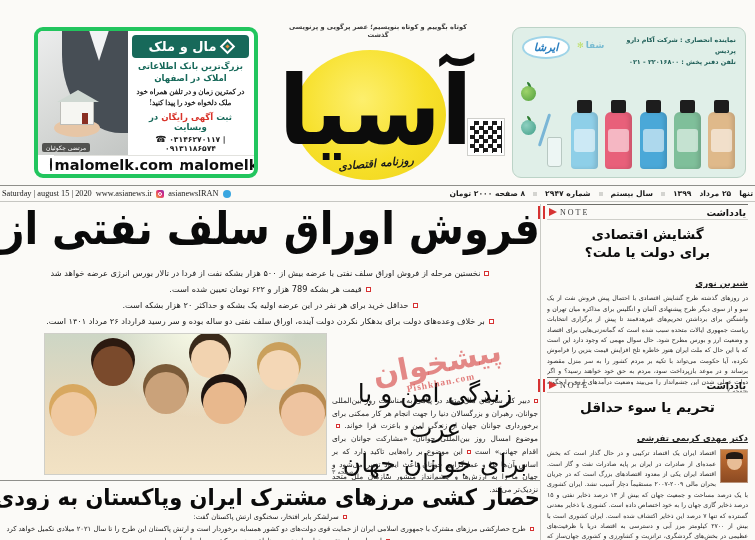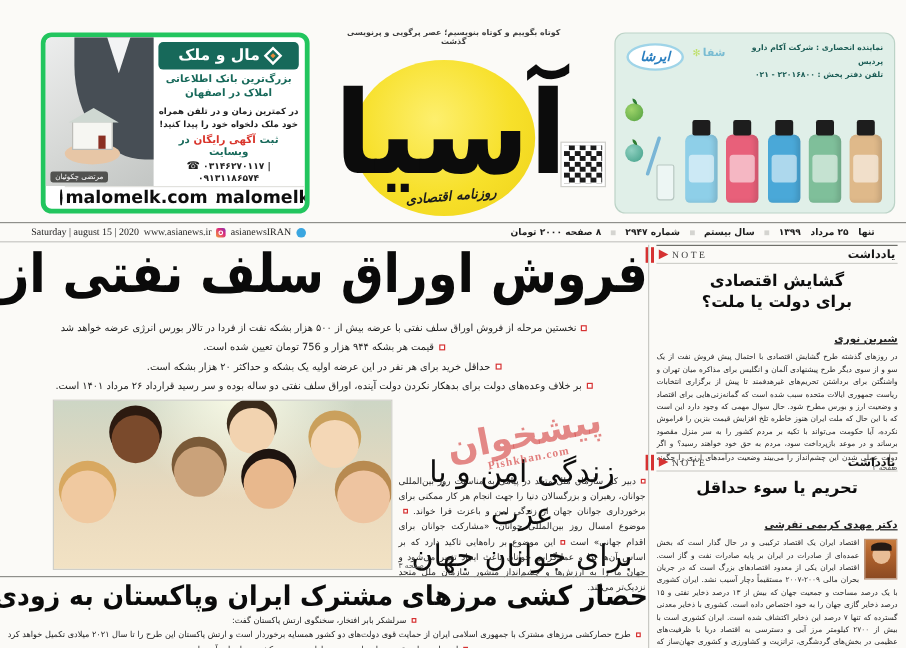--- a/index.html
+++ b/index.html
@@ -19,21 +19,21 @@
   .house{position:absolute;left:22px;bottom:30px;width:34px;height:24px;background:#f6f6f2;border:1px solid #bdbdb8;}
   .house::before{content:'';position:absolute;left:-4px;top:-12px;border-left:21px solid transparent;border-right:21px solid transparent;border-bottom:12px solid #cfd8d2;}
   .house::after{content:'';position:absolute;right:5px;bottom:0;width:6px;height:11px;background:#8a2f23;}
   .photo-cap{position:absolute;left:4px;bottom:3px;background:rgba(60,60,58,.85);color:#fff;
              font-size:6px;padding:1px 4px;border-radius:2px;direction:rtl;}
   .adL-txt{flex:1;direction:rtl;text-align:center;padding:4px 5px 2px 4px;display:flex;flex-direction:column;gap:2px;}
   .brandbar{background:#17695a;color:#fff;border-radius:4px;height:23px;display:flex;align-items:center;justify-content:center;gap:5px;font-weight:bold;font-size:13px;}
   .houseicon{width:11px;height:11px;border:2px solid #fff;transform:rotate(45deg);background:#17695a;position:relative;}
   .houseicon::after{content:'';position:absolute;inset:2px;background:#e98b3a;}
   .adL-h{color:#17695a;font-weight:bold;font-size:8.6px;line-height:1.45;}
-  .adL-b{color:#222;font-size:7.2px;line-height:1.6;font-weight:bold;}
+  .adL-b{color:#222;font-size:7.2px;line-height:1.6;font-weight:bold;font-family:Liberation Serif, serif;}
   .adL-cta{font-size:8.6px;font-weight:bold;color:#17695a;}
   .adL-cta .hl{color:#d9342b;}
   .adL-tel{font-size:7.6px;font-weight:bold;color:#222;direction:ltr;}
   .telicon{color:#222;font-size:9px;}
   .adL-bottom{height:26px;border-top:1px solid #e2e2de;display:flex;align-items:center;justify-content:center;gap:3px;font-weight:bold;font-size:14.5px;color:#0e0e0e;direction:ltr;margin-left:16px;}
   .globe{display:inline-flex;width:13px;height:13px;border:1.6px solid #111;border-radius:50%;position:relative;}
   .globe::before{content:'';position:absolute;left:50%;top:-1px;bottom:-1px;width:0;border-left:1.4px solid #111;transform:translateX(-50%);}
   .globe::after{content:'';position:absolute;top:50%;left:-1px;right:-1px;height:0;border-top:1.4px solid #111;transform:translateY(-50%);}
   .insta{display:inline-block;width:13px;height:13px;border-radius:4px;background:linear-gradient(45deg,#f3a33a,#dd2a7b 60%,#8134af);position:relative;}
   .insta::after{content:'';position:absolute;inset:3px;border:1.6px solid #fff;border-radius:50%;}
@@ -62,21 +62,21 @@
   .apple.a2{left:8px;top:92px;background:radial-gradient(circle at 35% 35%,#8fd0c0,#3f9e87);}
   .glass{position:absolute;left:34px;bottom:10px;width:15px;height:30px;background:rgba(240,248,246,.8);border:1px solid #b8c8c2;border-radius:2px 2px 3px 3px;}
   .brush{position:absolute;left:30px;bottom:30px;width:3px;height:34px;background:#7ab6d6;transform:rotate(18deg);border-radius:2px;}
   .bottles{position:absolute;left:58px;right:10px;bottom:8px;height:72px;display:flex;align-items:flex-end;justify-content:space-between;direction:ltr;}
   .bottle{position:relative;width:27px;height:57px;border-radius:6px 6px 4px 4px;box-shadow:inset -3px 0 4px rgba(0,0,0,.12);}
   .bottle::before{content:'';position:absolute;top:-12px;left:6px;width:15px;height:13px;background:#1d1d1d;border-radius:2px;}
   .bottle::after{content:'';position:absolute;top:17px;left:3px;right:3px;height:23px;background:rgba(255,255,255,.55);border-radius:3px;}
 
   
   .datebar{left:0;top:185px;width:755px;height:17px;border-top:1px solid #8f8f8b;border-bottom:1px solid #c6c6c2;
-           display:flex;align-items:center;justify-content:space-between;padding:0 26px;background:#fbfaf7;}
+           display:flex;align-items:center;justify-content:space-between;padding:0 2px;background:#fbfaf7;}
   .db-en{display:flex;align-items:center;gap:4px;font-family:"Liberation Serif",serif;font-size:8.3px;color:#222;direction:ltr;}
   .db-insta{width:8px;height:8px;border-radius:2px;background:linear-gradient(45deg,#f3a33a,#dd2a7b 60%,#8134af);position:relative;}
   .db-insta::after{content:'';position:absolute;inset:2px;border:1px solid #fff;border-radius:50%;}
   .db-tw{width:8px;height:8px;border-radius:50%;background:#3aa6e0;}
   .db-fa{display:flex;align-items:center;gap:8px;direction:rtl;font-size:7.6px;color:#1c1c1c;font-weight:bold;}
   .db-sep{width:4px;height:4px;background:#d4d4d0;display:inline-block;}
 
   
   .lead-h{left:0;top:203px;width:540px;text-align:center;font-size:40px;font-weight:bold;color:#0a0a0a;
           direction:rtl;white-space:nowrap;letter-spacing:-1px;transform:scaleY(1.12);transform-origin:top center;}
@@ -209,21 +209,21 @@
       <span class="db-sep"></span>
       <span>شماره ۲۹۴۷</span>
       <span class="db-sep"></span>
       <span>۸ صفحه ۲۰۰۰ تومان</span>
     </div>
   </div>
 
   <div class="abs lead-h">فروش اوراق سلف نفتی از فردا</div>
   <div class="abs lead-bullets">
     <div><span class="sq"></span><span>نخستین مرحله از فروش اوراق سلف نفتی با عرضه بیش از ۵۰۰ هزار بشکه نفت از فردا در تالار بورس انرژی عرضه خواهد شد</span></div>
-    <div><span class="sq"></span><span>قیمت هر بشکه ۹۴۴ هزار و 756 تومان تعیین شده است.</span></div>
+    <div><span class="sq"></span><span>قیمت هر بشکه 789 هزار و ۶۲۲ تومان تعیین شده است.</span></div>
     <div><span class="sq"></span><span>حداقل خرید برای هر نفر در این عرضه اولیه یک بشکه و حداکثر ۲۰ هزار بشکه است.</span></div>
     <div><span class="sq"></span><span>بر خلاف وعده‌های دولت برای بدهکار نکردن دولت آینده، اوراق سلف نفتی دو ساله بوده و سر رسید قرارداد ۲۶ مرداد ۱۴۰۱ است.</span></div>
   </div>
 
   <div class="abs yphoto">
     <div class="head h1"></div>
     <div class="head h2"></div>
     <div class="head h3"></div>
     <div class="head h4"></div>
     <div class="head h5"></div>

